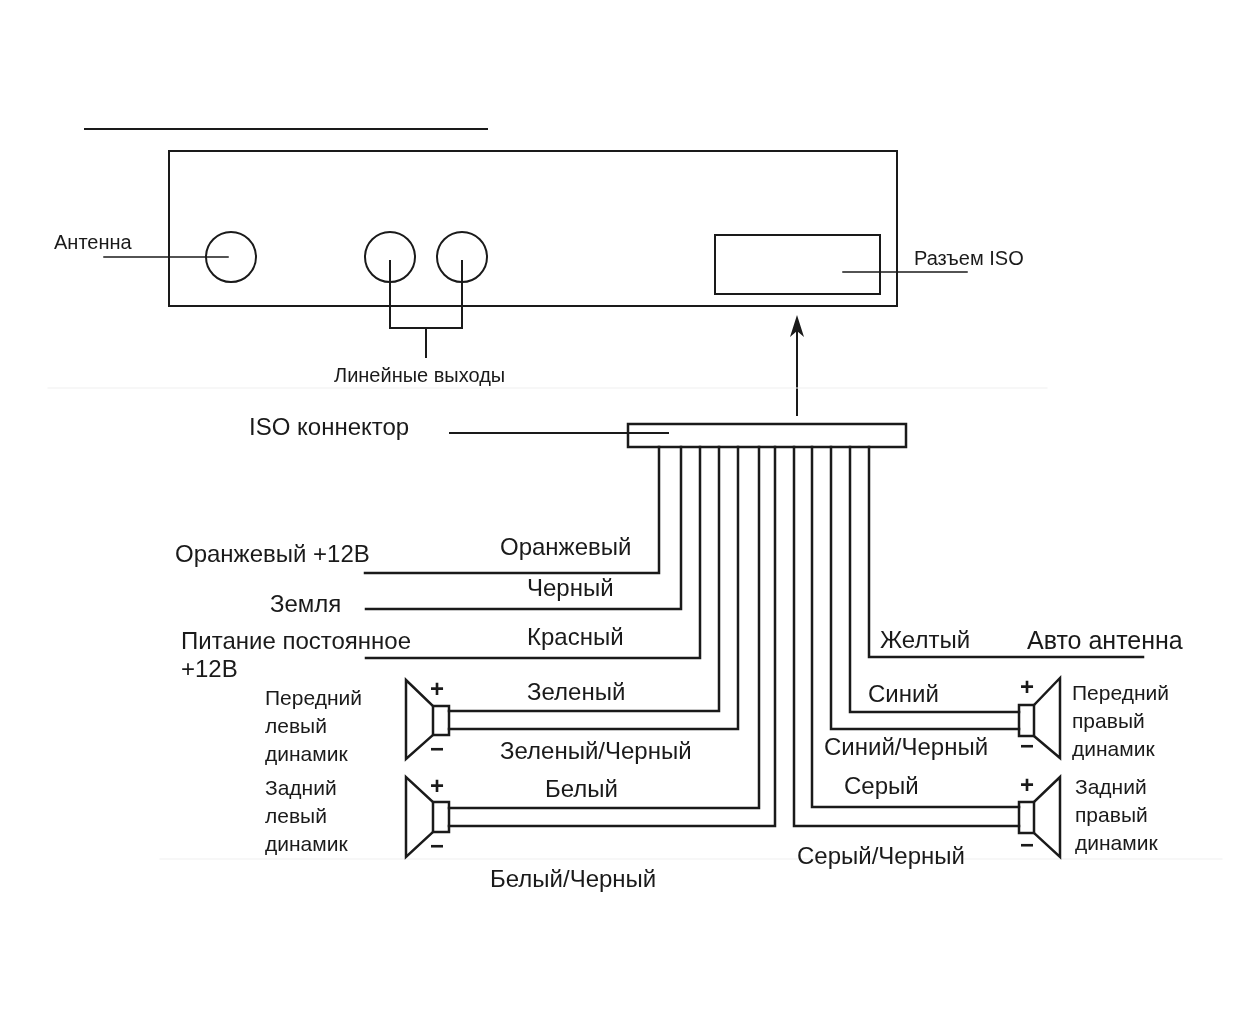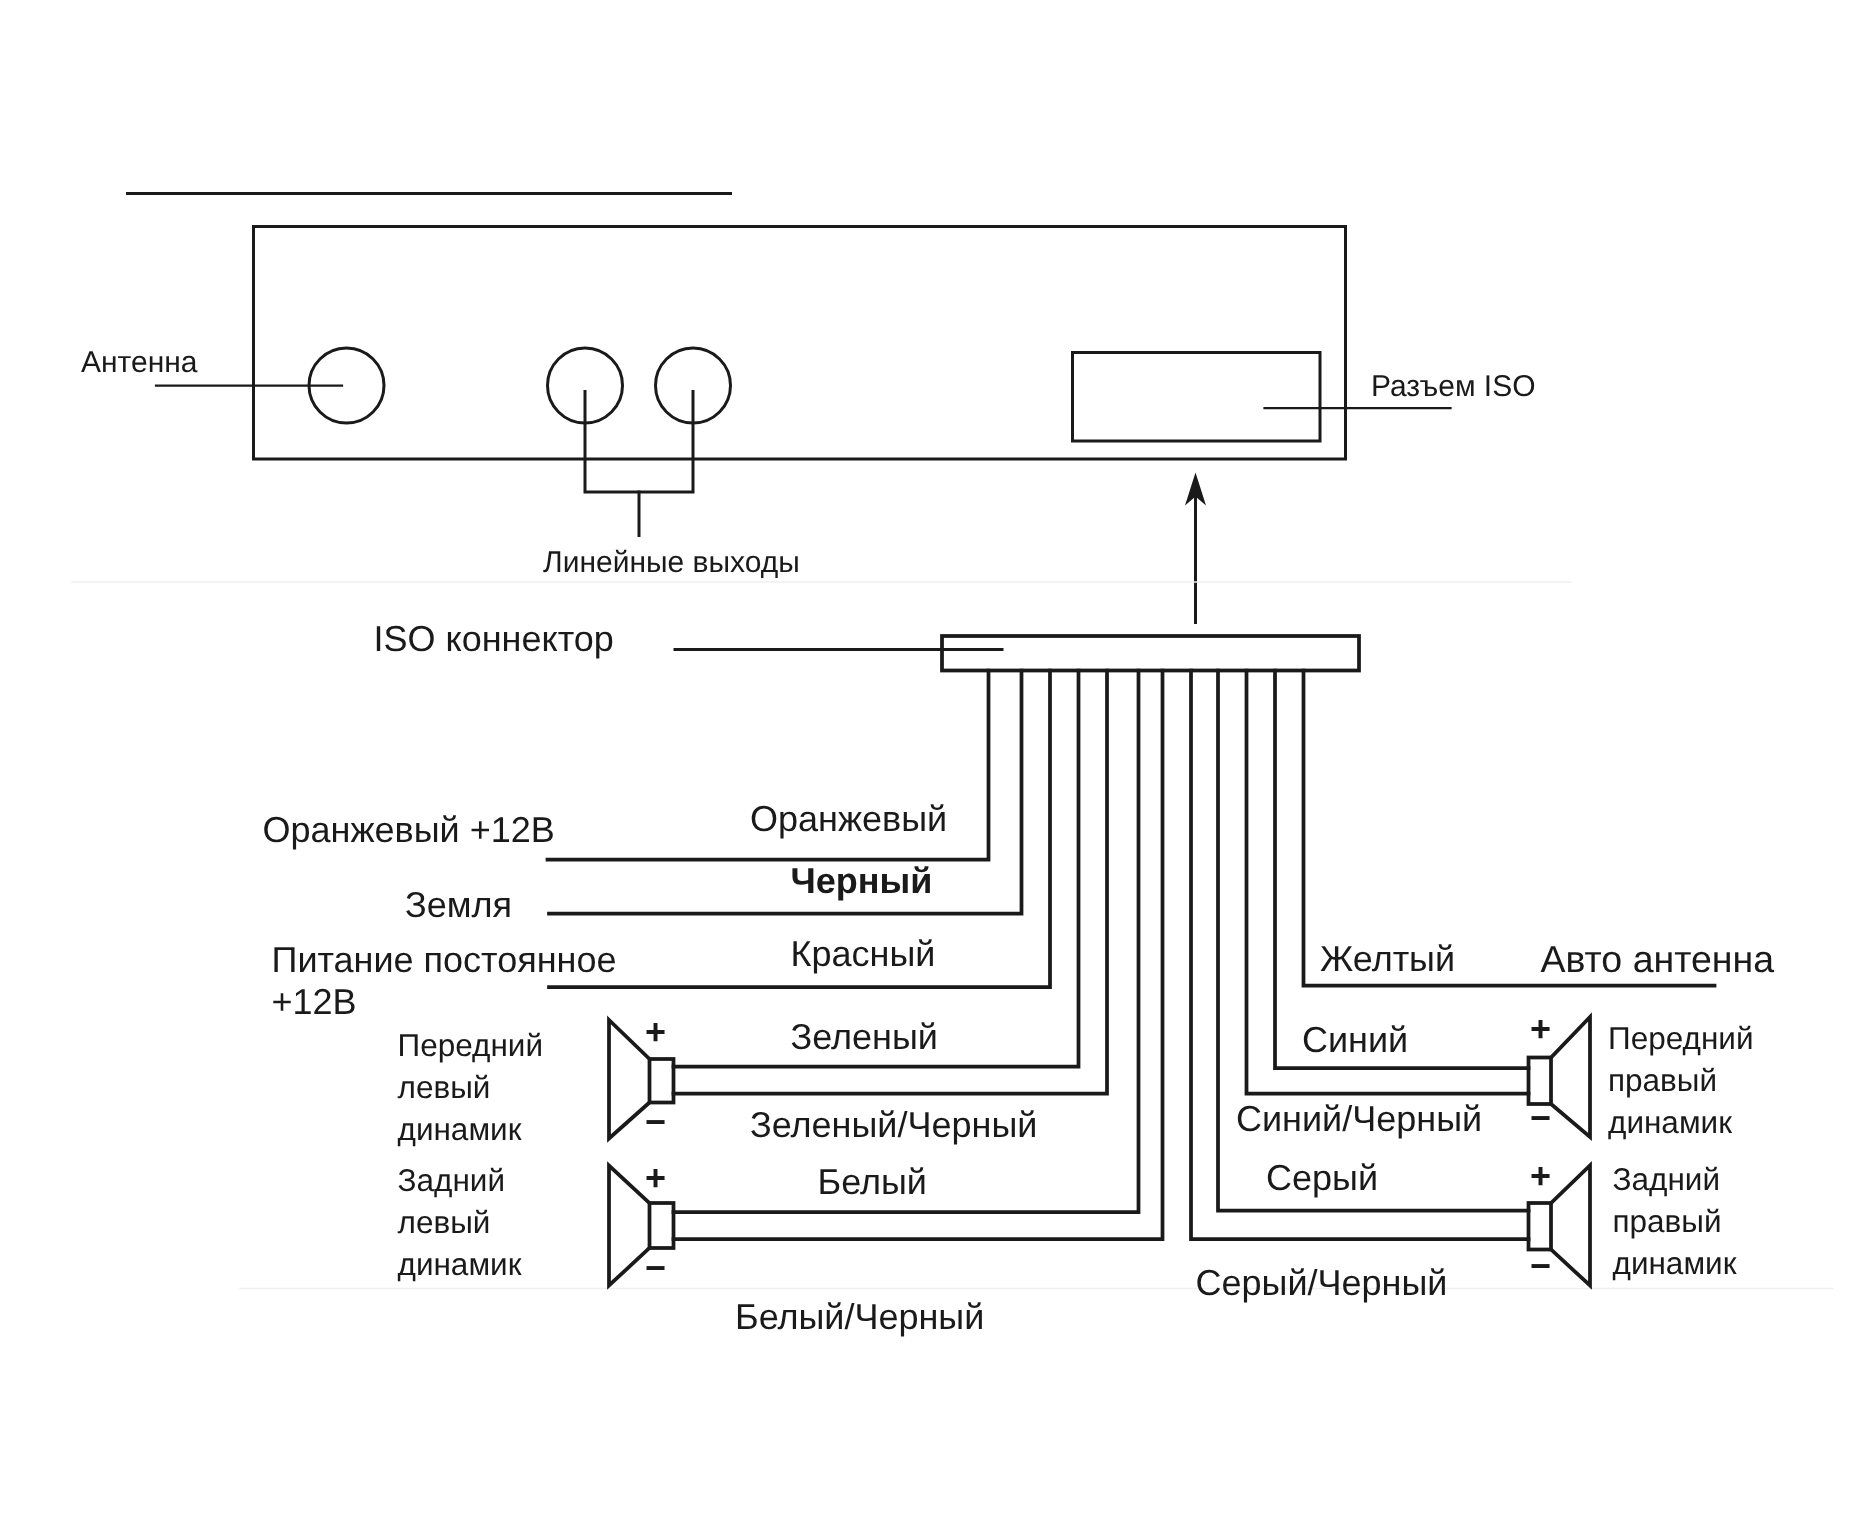--- a/index.html
+++ b/index.html
@@ -71,32 +71,32 @@
       <polyline points="1034,705 1060,678 1060,758 1034,736"></polyline>
     </g>
     <g stroke-width="2.5">
       <rect x="1019" y="802" width="15" height="31"></rect>
       <polyline points="1034,802 1060,777 1060,857 1034,833"></polyline>
     </g>
   </g>
 </svg>
 
 <div class="lbl sm" style="left:54px; top:232px;">Антенна</div>
-<div class="lbl sm" style="left:334px; top:365px;margin-left:28px;">Линейные выходы</div>
+<div class="lbl sm" style="left:334px; top:365px;">Линейные выходы</div>
 <div class="lbl sm" style="left:914px; top:248px;">Разъем ISO</div>
 
 <div class="lbl md" style="left:249px; top:415px;">ISO коннектор</div>
 
 <div class="lbl md" style="left:175px; top:542px;">Оранжевый +12В</div>
 <div class="lbl md" style="left:270px; top:592px;">Земля</div>
 <div class="lbl md" style="left:181px; top:629px;">Питание постоянное</div>
 <div class="lbl md" style="left:181px; top:657px;">+12В</div>
 
 <div class="lbl md" style="left:500px; top:535px;">Оранжевый</div>
-<div class="lbl md" style="left:527px; top:576px;font-weight:bold;">Черный</div>
+<div class="lbl md" style="left:527px; top:576px;">Черный</div>
 <div class="lbl md" style="left:527px; top:625px;">Красный</div>
 
 <div class="lbl md" style="left:880px; top:628px;">Желтый</div>
 <div class="lbl lg" style="left:1027px; top:628px;">Авто антенна</div>
 
 <div class="lbl md" style="left:527px; top:680px;">Зеленый</div>
 <div class="lbl md" style="left:500px; top:739px;">Зеленый/Черный</div>
 <div class="lbl md" style="left:545px; top:777px;">Белый</div>
 <div class="lbl md" style="left:490px; top:867px;">Белый/Черный</div>
 

